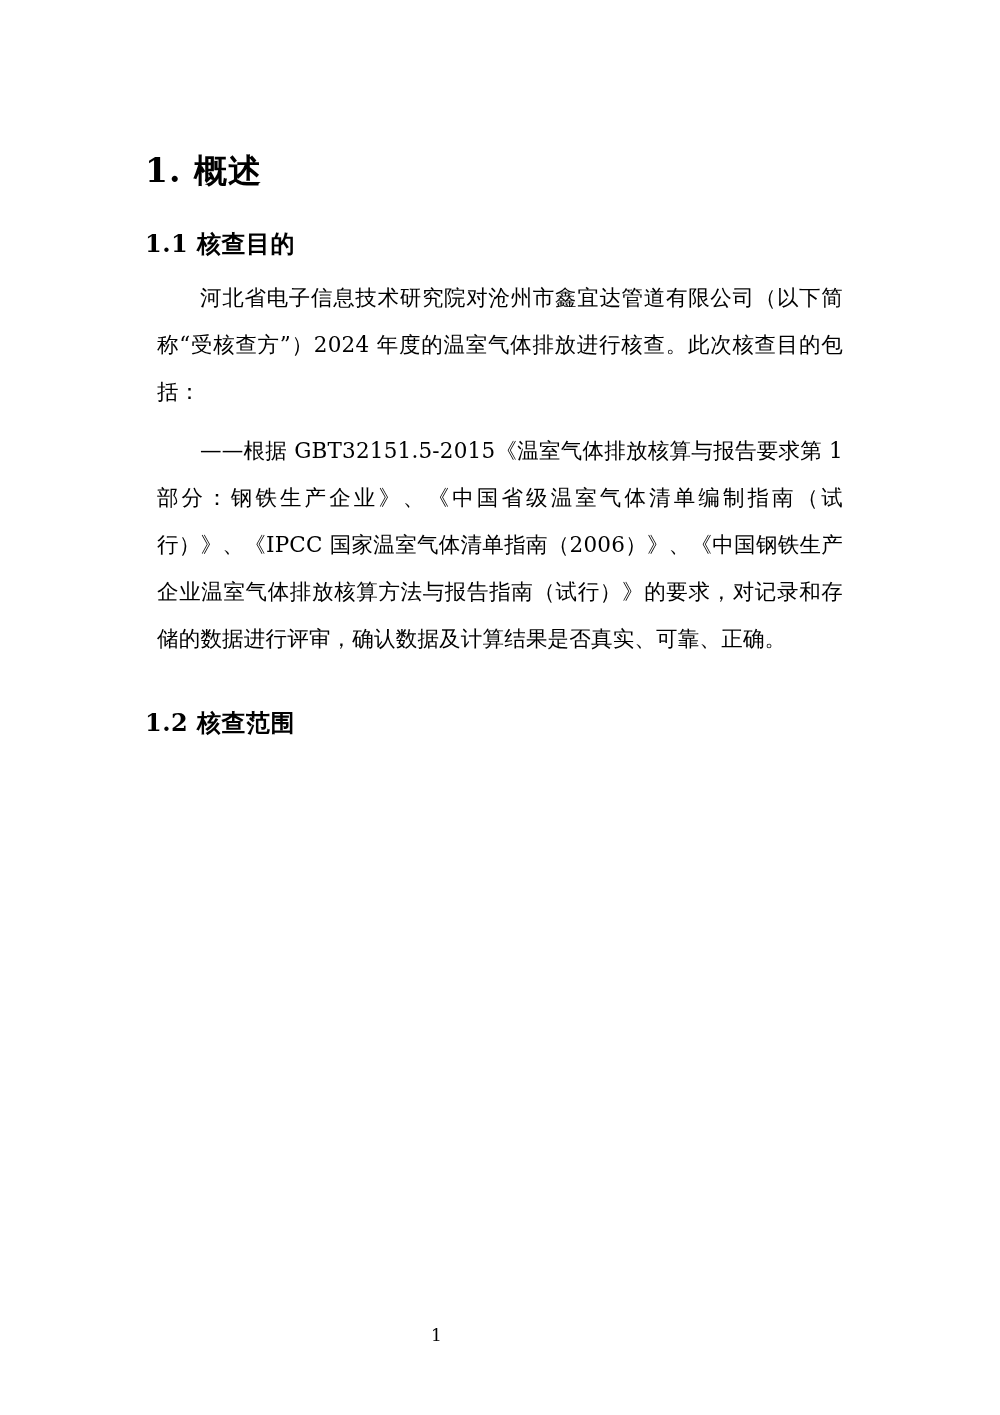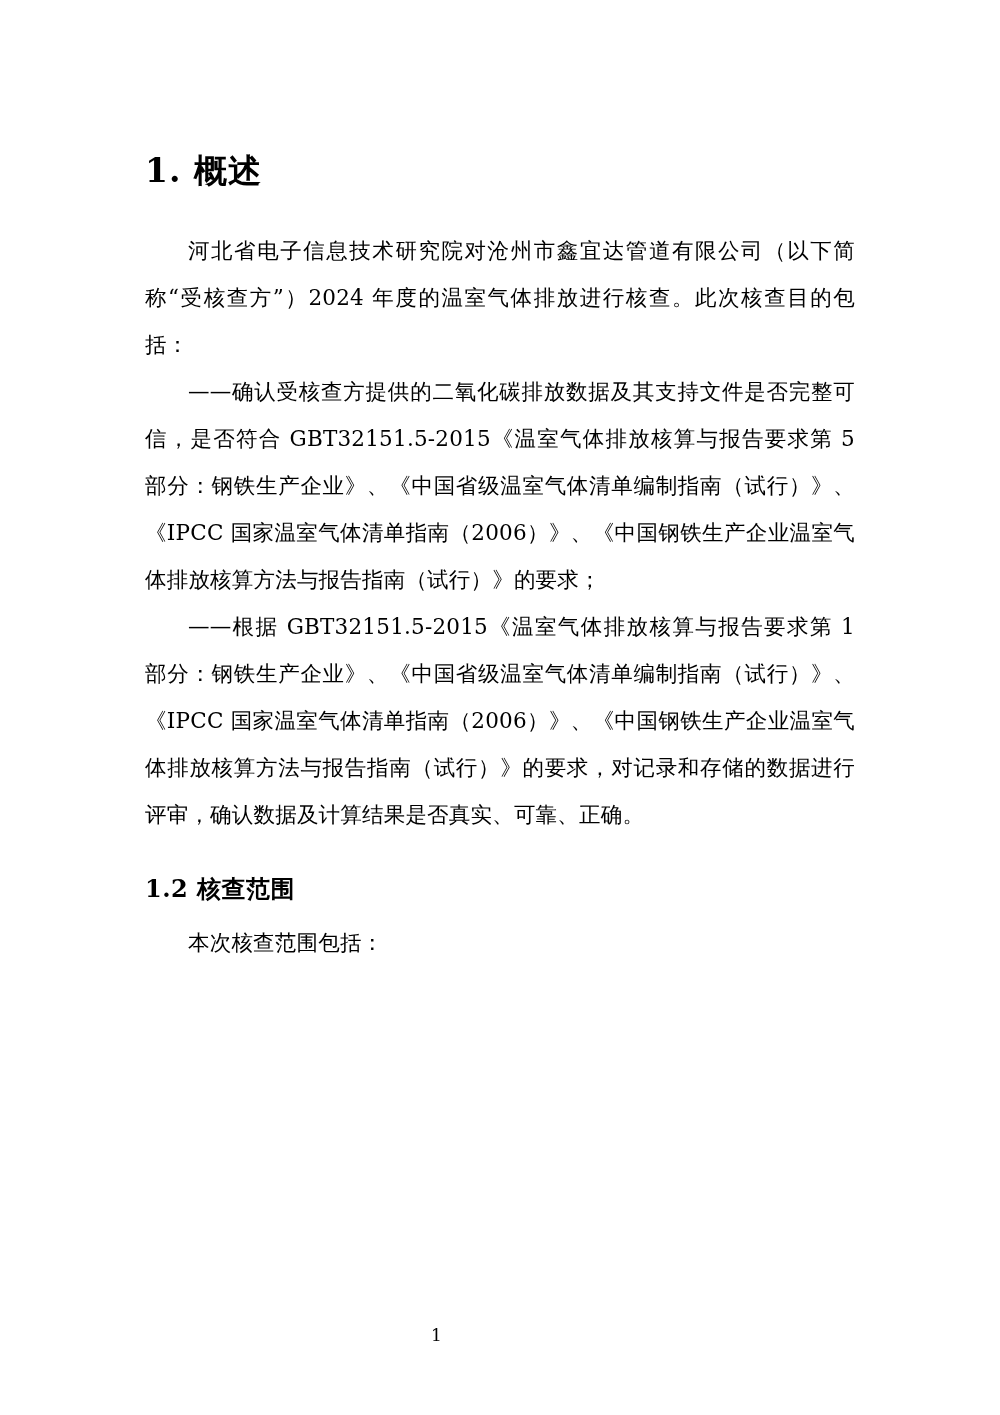--- a/index.html
+++ b/index.html
@@ -34,26 +34,26 @@
   }
   h2.section-title {
     font-family: "DejaVu Serif", "Liberation Serif", serif;
     font-size: 24px;
     font-weight: 700;
     letter-spacing: 0.5px;
     margin: 0 0 14px 0;
     line-height: 1.4;
   }
   h2.section-title.spaced-top {
-    margin-top: 34px;
+    margin-top: 44px;
   }
   p.para {
     font-size: 21.5px;
     line-height: 47px;
-    margin: 0;
+    margin: 12px;
     text-align: justify;
     text-justify: inter-ideograph;
     text-indent: 2em;
     letter-spacing: 0.2px;
   }
   p.para + p.para {
     margin-top: 0;
   }
   .page-number {
     position: absolute;
@@ -66,23 +66,22 @@
   }
 </style>
 </head>
 <body>
 
 <div class="page">
   <div class="doc-body">
 
     <h1 class="chapter-title">1. 概述</h1>
 
+    <h2 class="section-title">1.1  核查目的</h2>
     <p class="para">河北省电子信息技术研究院对沧州市鑫宜达管道有限公司（以下简称“受核查方”）2024 年度的温室气体排放进行核查。此次核查目的包括：</p>
-    <p class="para">——确认受核查方提供的二氧化碳排放数据及其支持文件是否完整可信，是否符合 GBT32151.5-2015《温室气体排放核算与报告要求第 5 部分：钢铁生产企业》、《中国省级温室气体清单编制指南（试行）》、《IPCC 国家温室气体清单指南（2006）》、《中国钢铁生产企业温室气体排放核算方法与报告指南（试行）》的要求；</p>
     <p class="para">——根据 GBT32151.5-2015《温室气体排放核算与报告要求第 1 部分：钢铁生产企业》、《中国省级温室气体清单编制指南（试行）》、《IPCC 国家温室气体清单指南（2006）》、《中国钢铁生产企业温室气体排放核算方法与报告指南（试行）》的要求，对记录和存储的数据进行评审，确认数据及计算结果是否真实、可靠、正确。</p>
 
     <h2 class="section-title spaced-top">1.2  核查范围</h2>
-    <p class="para">本次核查范围包括：</p>
 
   </div>
 
   <div class="page-number">1</div>
 </div>
 
 </body></html>

